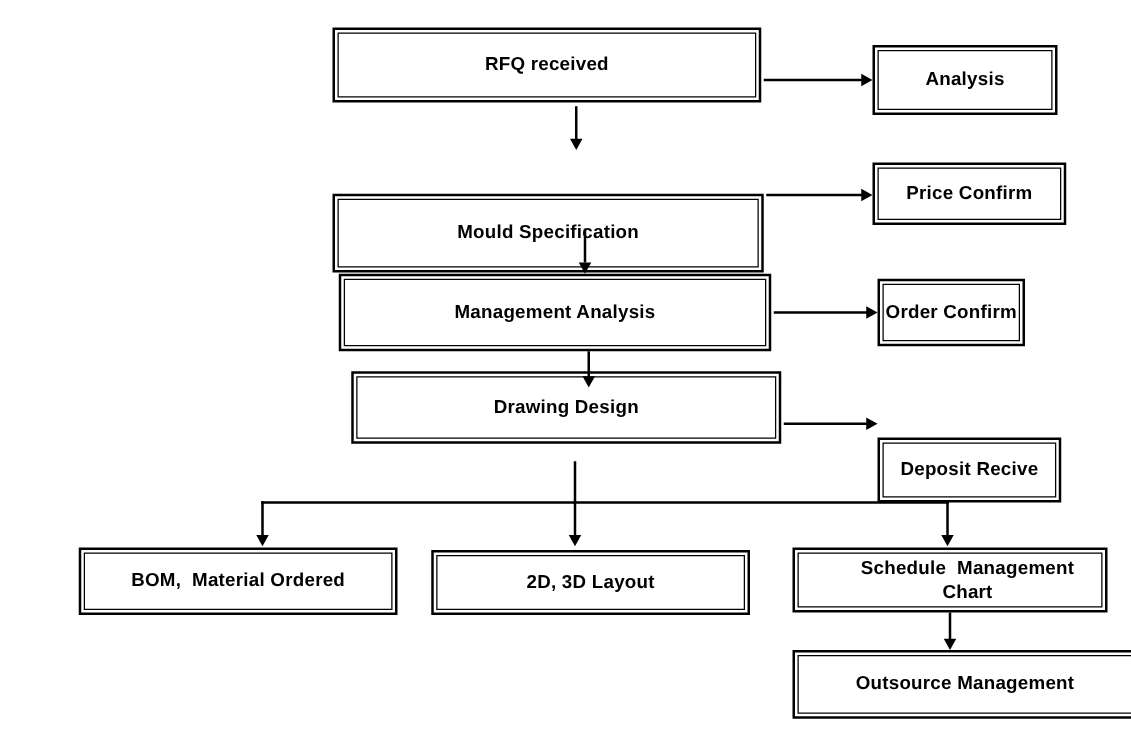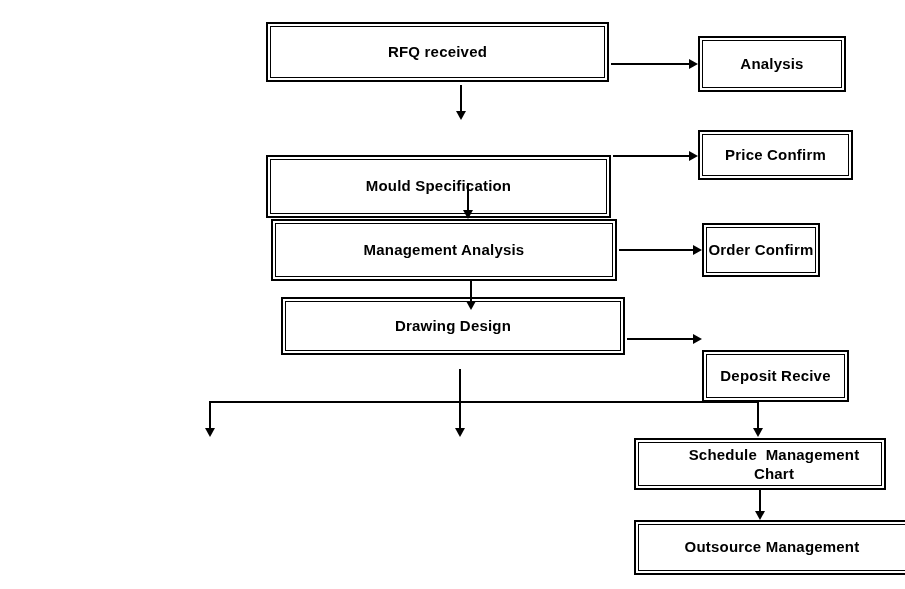--- a/index.html
+++ b/index.html
@@ -120,21 +120,31 @@
       <span class="label">Order Confirm</span>
     </div>
   </div>
 
   <div class="node" style="left:702px; top:313px; width:147px; height:52px;margin-top:37px;">
     <div class="inner">
       <span class="label">Deposit Recive</span>
     </div>
   </div>
 
+  <div class="node" style="left:63px; top:438px; width:255px; height:54px;">
+    <div class="inner">
+      <span class="label">BOM,  Material Ordered</span>
+    </div>
+  </div>
 
+  <div class="node" style="left:345px; top:440px; width:255px; height:52px;">
+    <div class="inner">
+      <span class="label">2D, 3D Layout</span>
+    </div>
+  </div>
 
   <div class="node two-line" style="left:634px; top:438px; width:252px; height:52px;">
     <div class="inner">
       <span class="label">Schedule  Management
 Chart</span>
     </div>
   </div>
 
   <div class="node" style="left:634px; top:520px; width:276px; height:55px;">
     <div class="inner">

